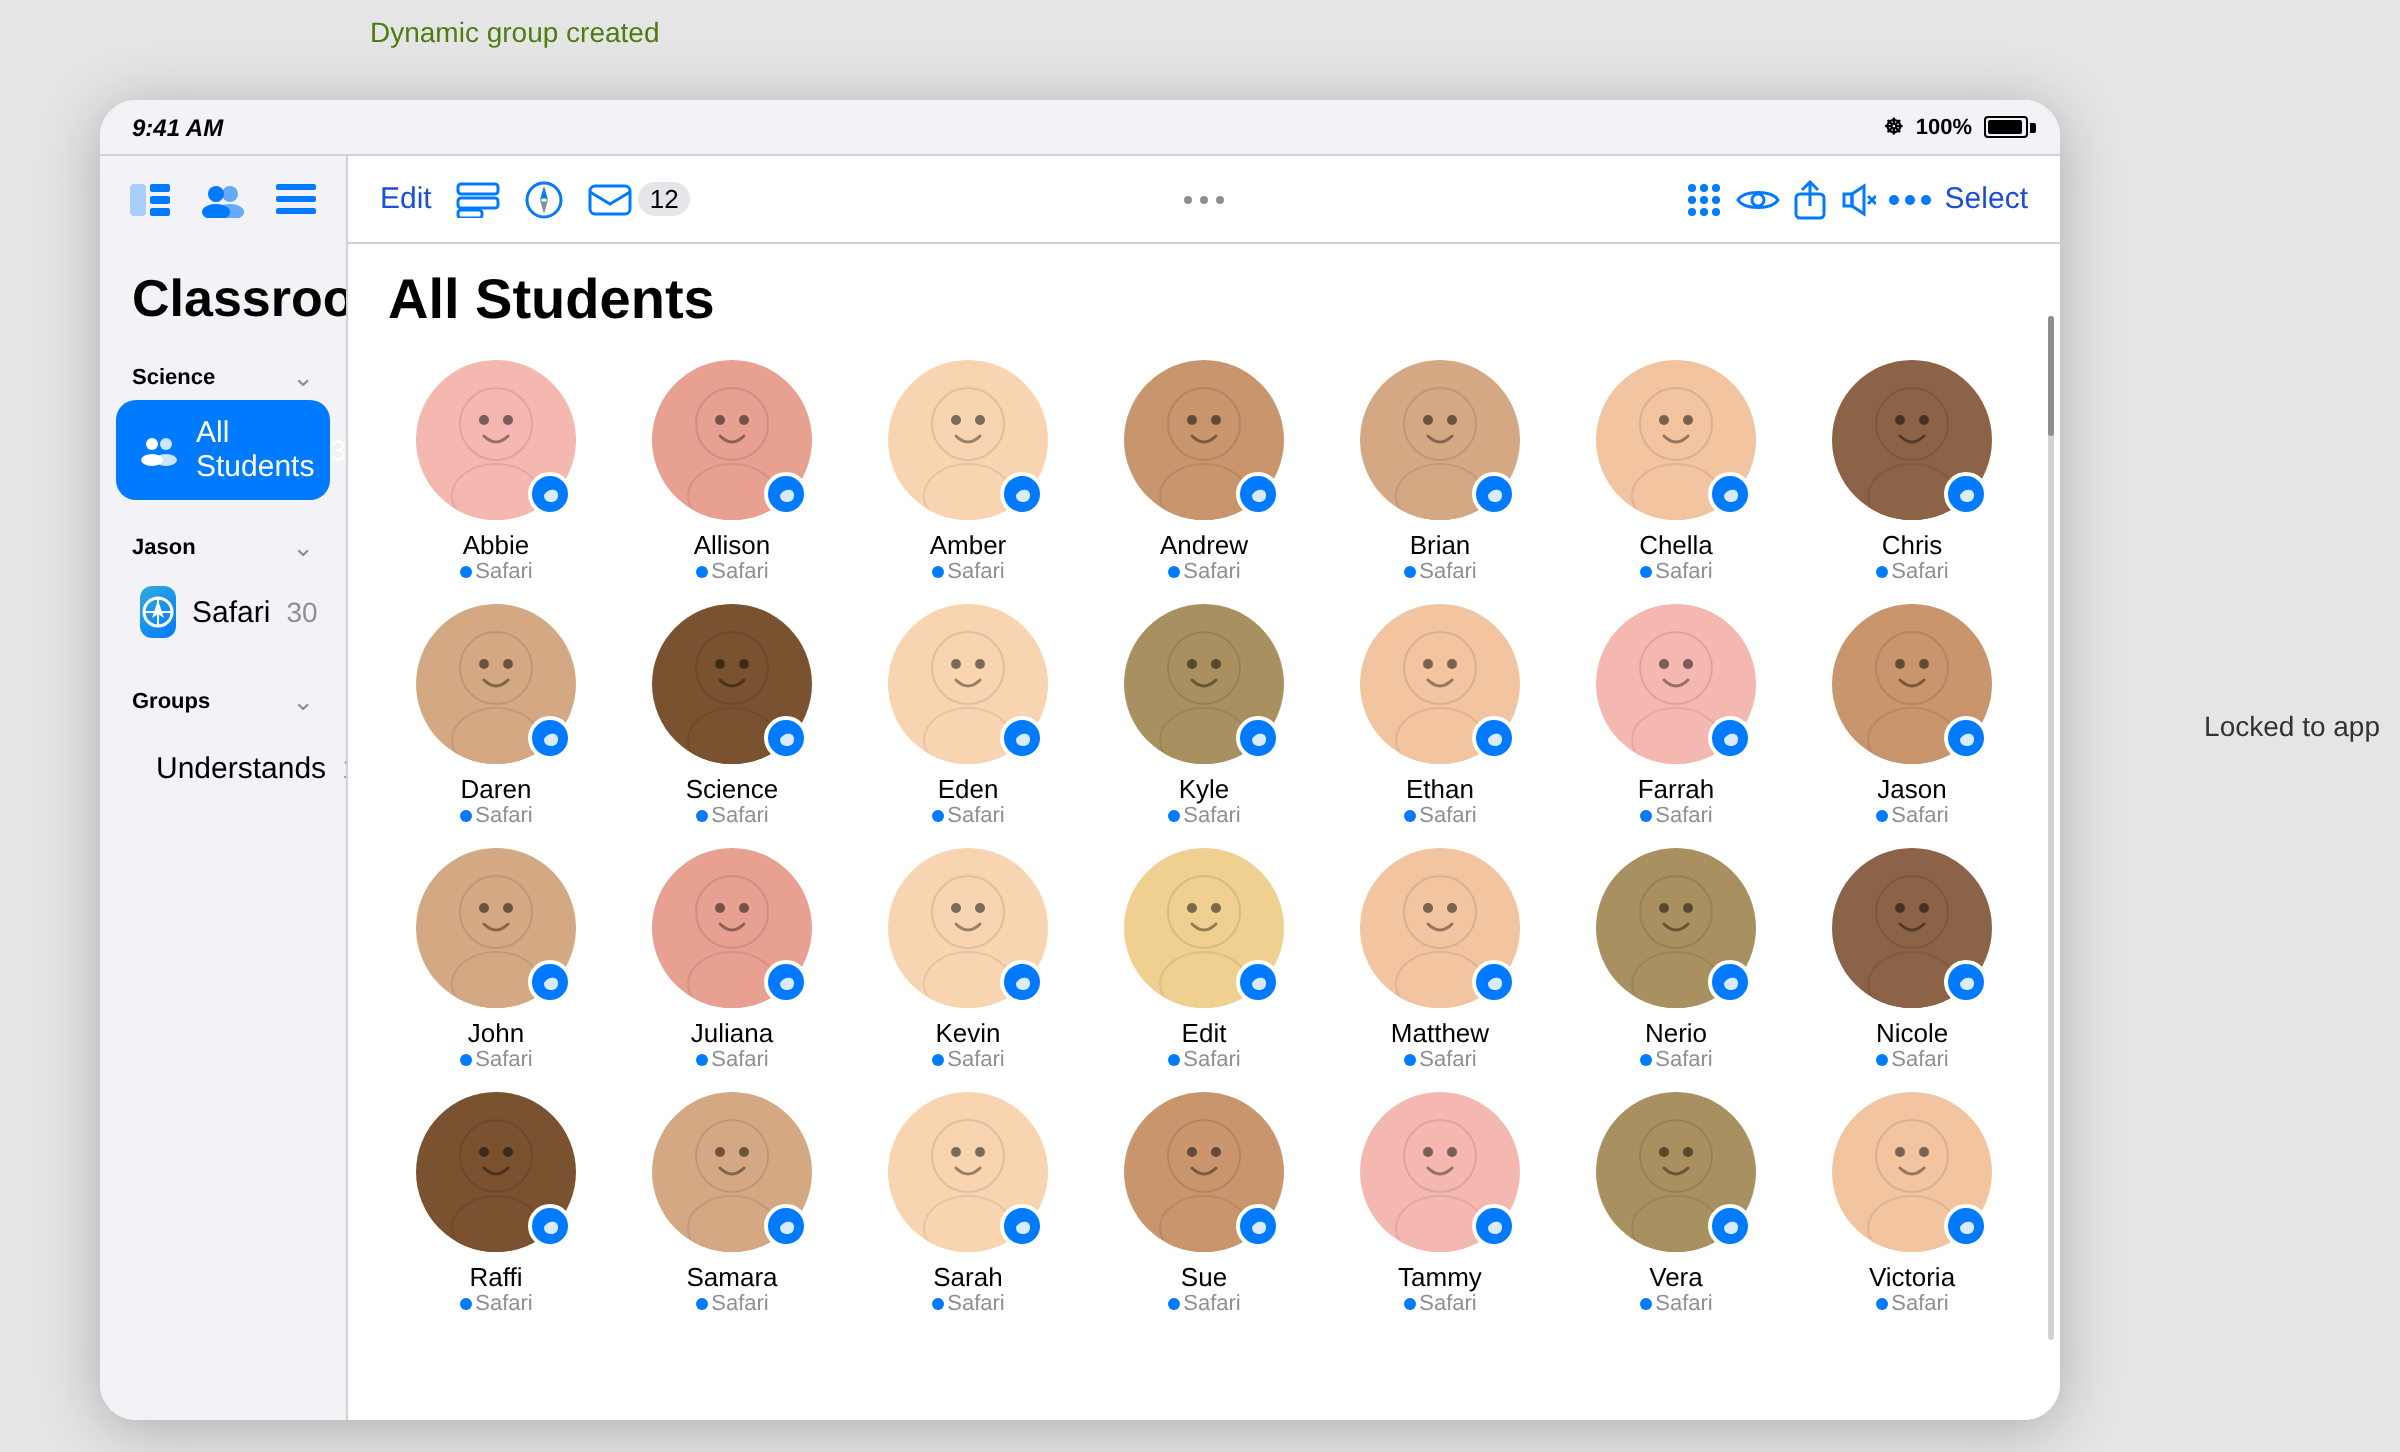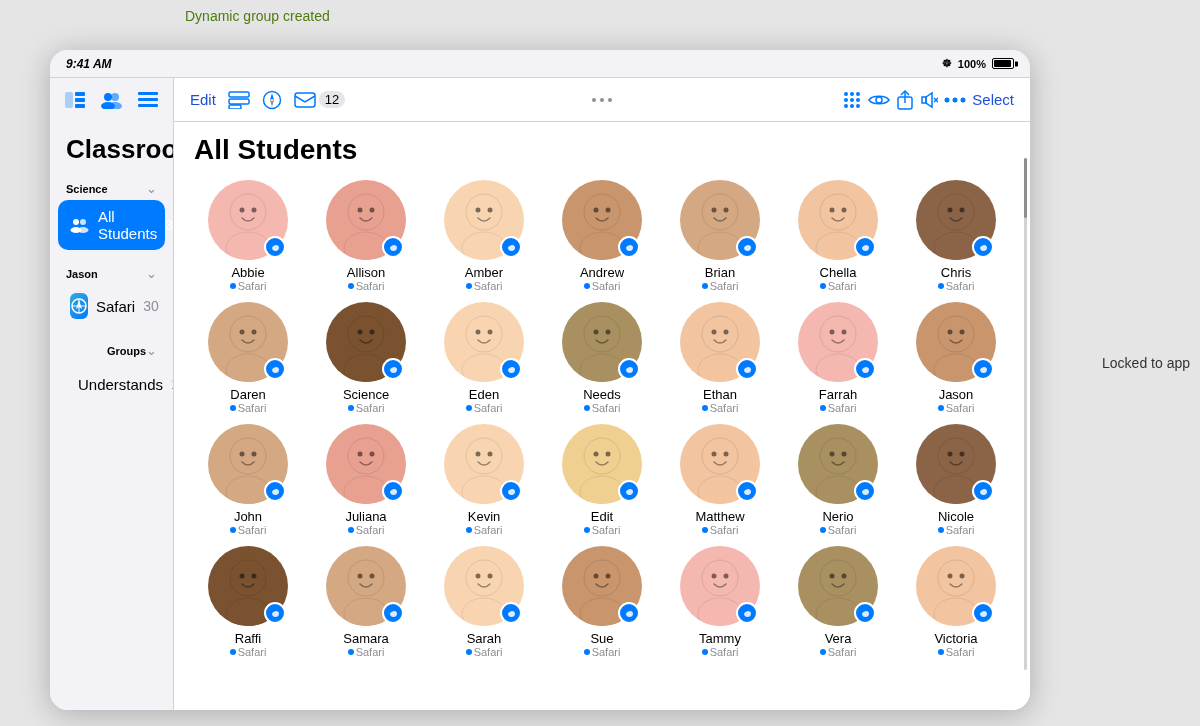--- a/index.html
+++ b/index.html
@@ -494,21 +494,21 @@
               <circle cx="9" cy="9" r="7" fill="none" stroke="#fff" stroke-width="1.5"></circle>
               <line x1="9" y1="2" x2="9" y2="16" stroke="#fff" stroke-width="1"></line>
               <line x1="2" y1="9" x2="16" y2="9" stroke="#fff" stroke-width="1"></line>
               <polygon points="9,3 12,12 9,10 6,12" fill="#fff"></polygon>
             </svg>
           </div>
           <span class="sidebar-item-label">Safari</span>
           <span class="sidebar-item-count">30</span>
         </div>
 
-        <div class="sidebar-section-header" style="margin-top:8px;justify-content:flex-end;">
+        <div class="sidebar-section-header" style="margin-top:8px;">
           <span class="sidebar-section-title">Groups</span>
           <span class="sidebar-chevron">⌄</span>
         </div>
 
         <div class="sidebar-group-item">
           <div class="group-avatar" style="background:linear-gradient(135deg,#34c759,#30d158);">
             <svg width="22" height="18" viewBox="0 0 22 18">
                 <circle cx="7" cy="6" r="3.5" fill="#fff"></circle>
                 <circle cx="15" cy="6" r="3.5" fill="#fff" opacity="0.7"></circle>
                 <ellipse cx="7" cy="14" rx="6" ry="3" fill="#fff"></ellipse>
@@ -917,21 +917,21 @@
             <path d="M34,38 Q40,44 46,38" fill="none" stroke="rgba(0,0,0,0.4)" stroke-width="1.5" stroke-linecap="round"></path>
           </svg>
         </div>
         <div class="app-badge">
           <svg width="13" height="13" viewBox="0 0 13 13">
             <circle cx="6.5" cy="6.5" r="6" fill="#007aff"></circle>
             <path d="M3,6.5 C5,3 10,3 10,6.5 C10,9 8.5,10 6.5,10 C4.5,10 3,9 3,6.5Z" fill="white" opacity="0.85"></path>
           </svg>
         </div>
       </div>
-      <span class="student-name">Needs</span>
+      <span class="student-name">Kyle</span>
       <div class="student-app">
         <span class="student-app-dot"></span>
         <span>Safari</span>
       </div>
     </div>
             <div class="student-card">
       <div class="student-avatar-wrap">
         <div class="student-avatar" style="background:#f2c4a0;">
           <svg width="80" height="80" viewBox="0 0 80 80">
 

